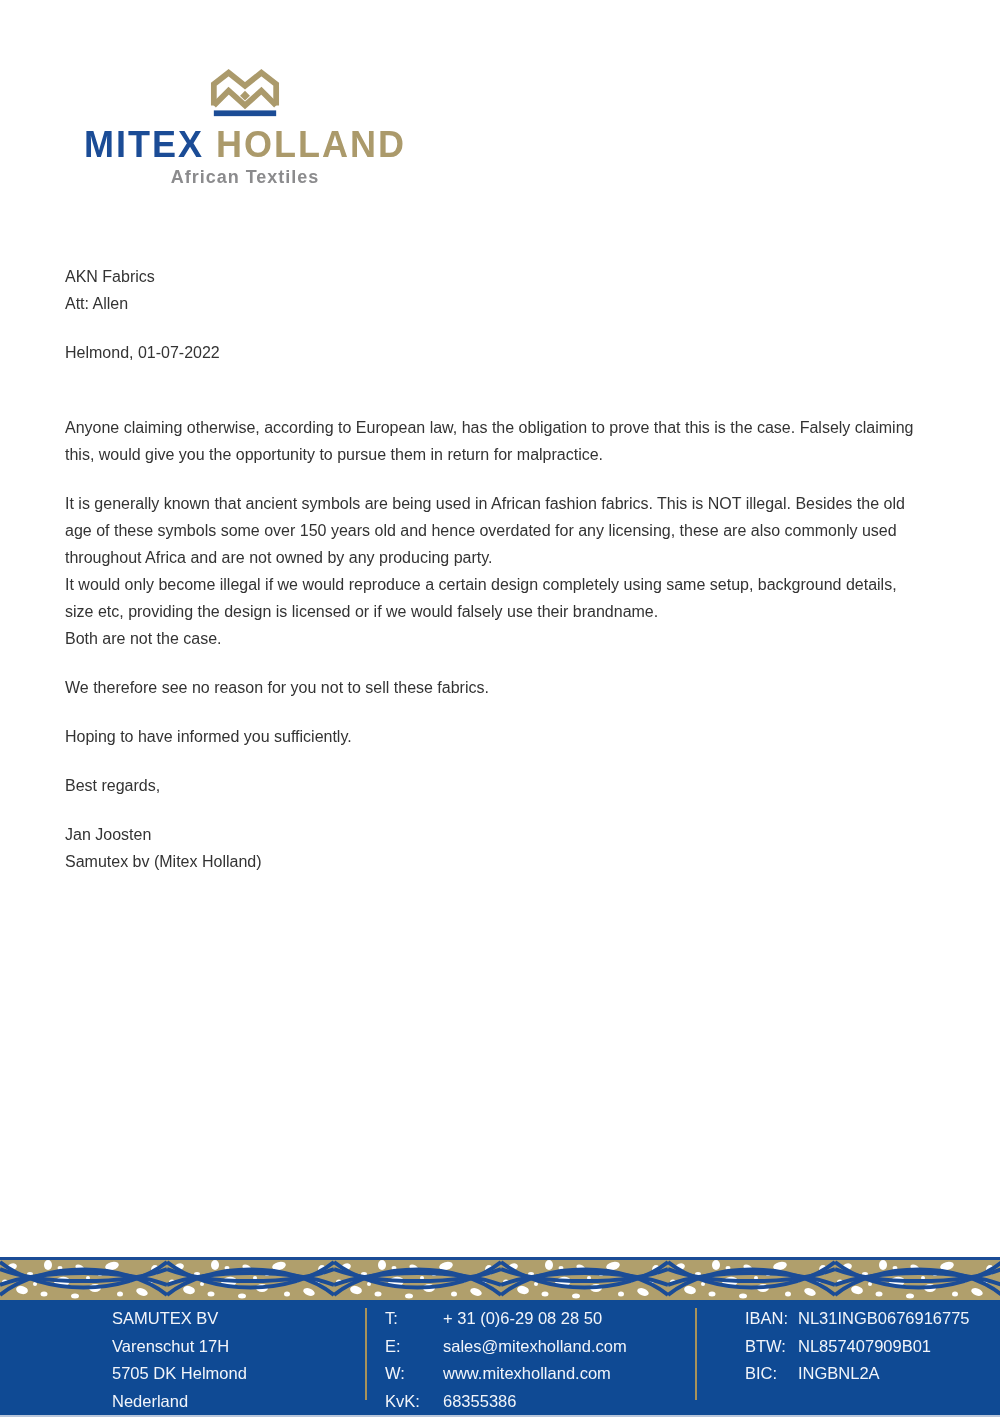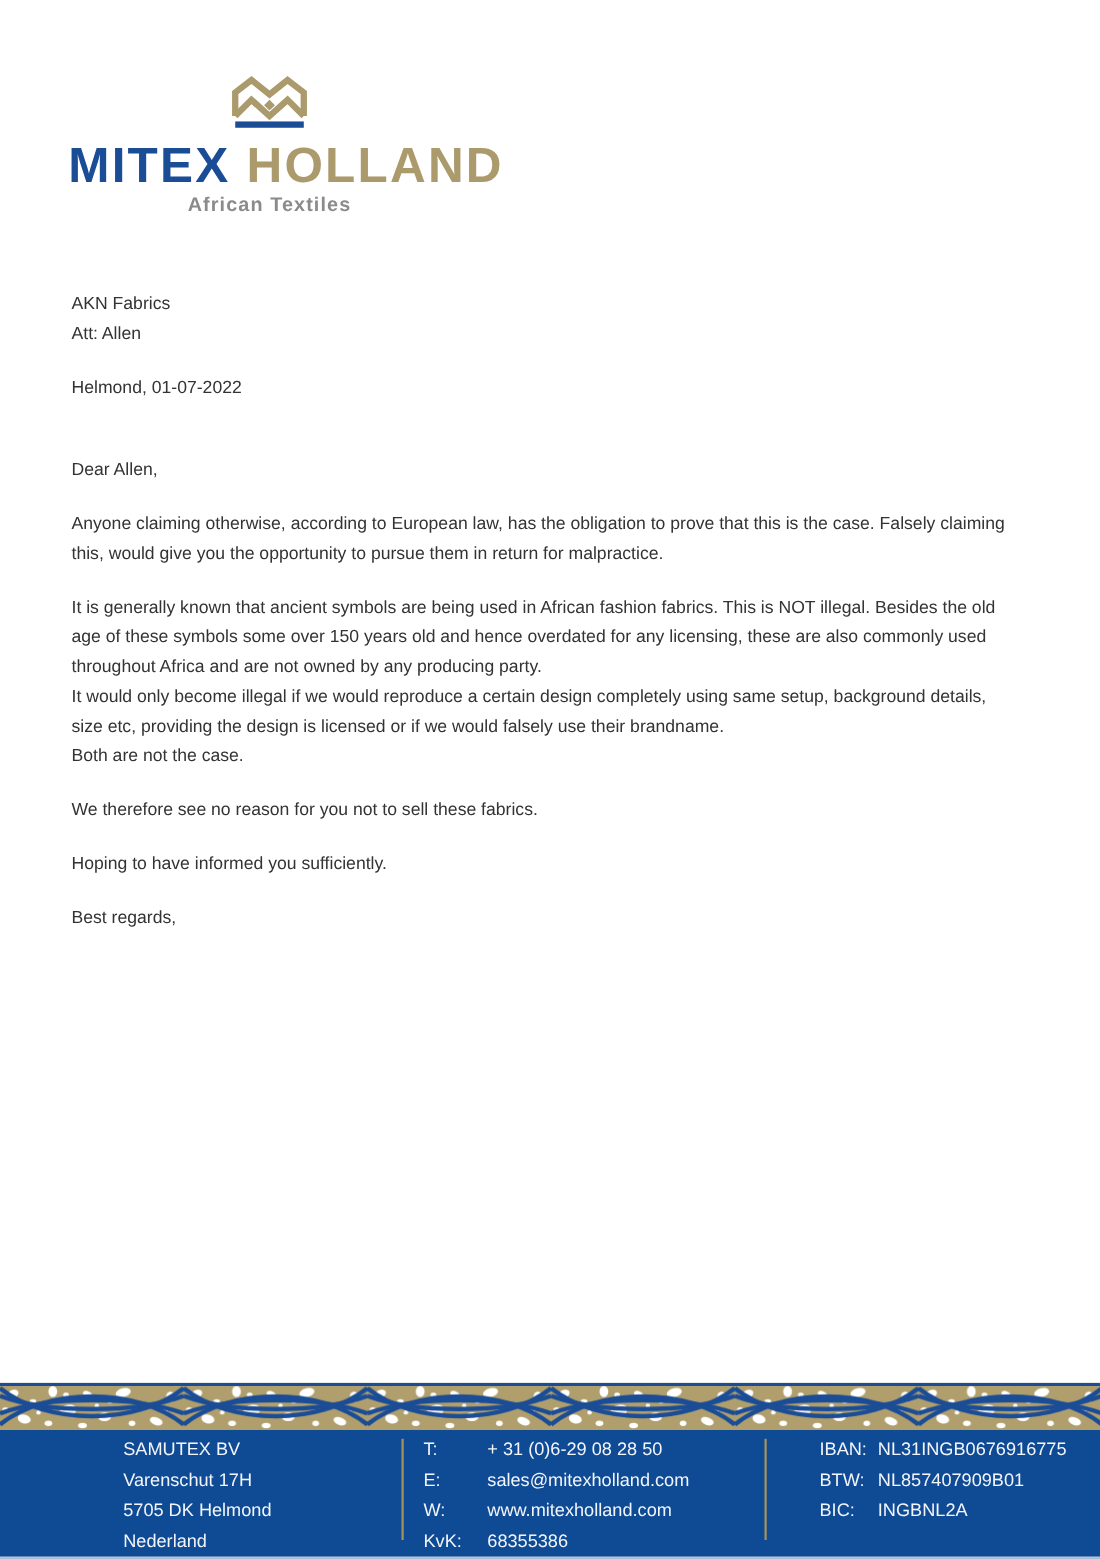--- a/index.html
+++ b/index.html
@@ -16,21 +16,21 @@
   
   .logo-block {
     position: absolute;
     top: 66px;
     left: 62px;
     width: 366px;
     text-align: center;
   }
   .crown { display: block; margin: 0 auto 4px auto; width: 82px; height: 56px; }
   .wordmark {
-    font-size: 45px;
+    font-size: 36px;
     font-weight: bold;
     letter-spacing: 2px;
     line-height: 1.05;
     white-space: nowrap;
   }
   .wordmark .brand-blue { color: #1b4c96; }
   .wordmark .brand-gold { color: #ab9a6b; }
   .tagline {
     margin-top: 3px;
     font-size: 18px;
@@ -112,28 +112,29 @@
       <rect x="12" y="50" width="76" height="7" fill="#1b4c96"></rect>
     </svg>
     <div class="wordmark"><span class="brand-blue">MITEX</span><span> </span><span class="brand-gold">HOLLAND</span></div>
     <div class="tagline">African Textiles</div>
   </div>
 
   <div class="letter">
     <p>AKN Fabrics
 Att: Allen</p>
     <p class="gap-large">Helmond, 01-07-2022</p>
-    <p>Dear Allen,</p>
     <p>Anyone claiming otherwise, according to European law, has the obligation to prove that this is the case. Falsely claiming this, would give you the opportunity to pursue them in return for malpractice.</p>
     <p>It is generally known that ancient symbols are being used in African fashion fabrics. This is NOT illegal. Besides the old age of these symbols some over 150 years old and hence overdated for any licensing, these are also commonly used throughout Africa and are not owned by any producing party.
 It would only become illegal if we would reproduce a certain design completely using same setup, background details, size etc, providing the design is licensed or if we would falsely use their brandname.
 Both are not the case.</p>
     <p>We therefore see no reason for you not to sell these fabrics.</p>
     <p>Hoping to have informed you sufficiently.</p>
     <p>Best regards,</p>
+    <p>Jan Joosten
+Samutex bv (Mitex Holland)</p>
   </div>
 
   <div class="band">
     <svg viewBox="0 0 1000 43" preserveAspectRatio="none" aria-hidden="true">
       <defs>
         <pattern id="batik" x="0" y="0" width="167" height="43" patternUnits="userSpaceOnUse">
           <rect width="167" height="43" fill="#b09f6c"></rect>
           <g fill="#ffffff">
             <ellipse cx="12" cy="10" rx="5" ry="3.5" transform="rotate(-20 12 10)"></ellipse>
             <ellipse cx="30" cy="17" rx="3" ry="2"></ellipse>

